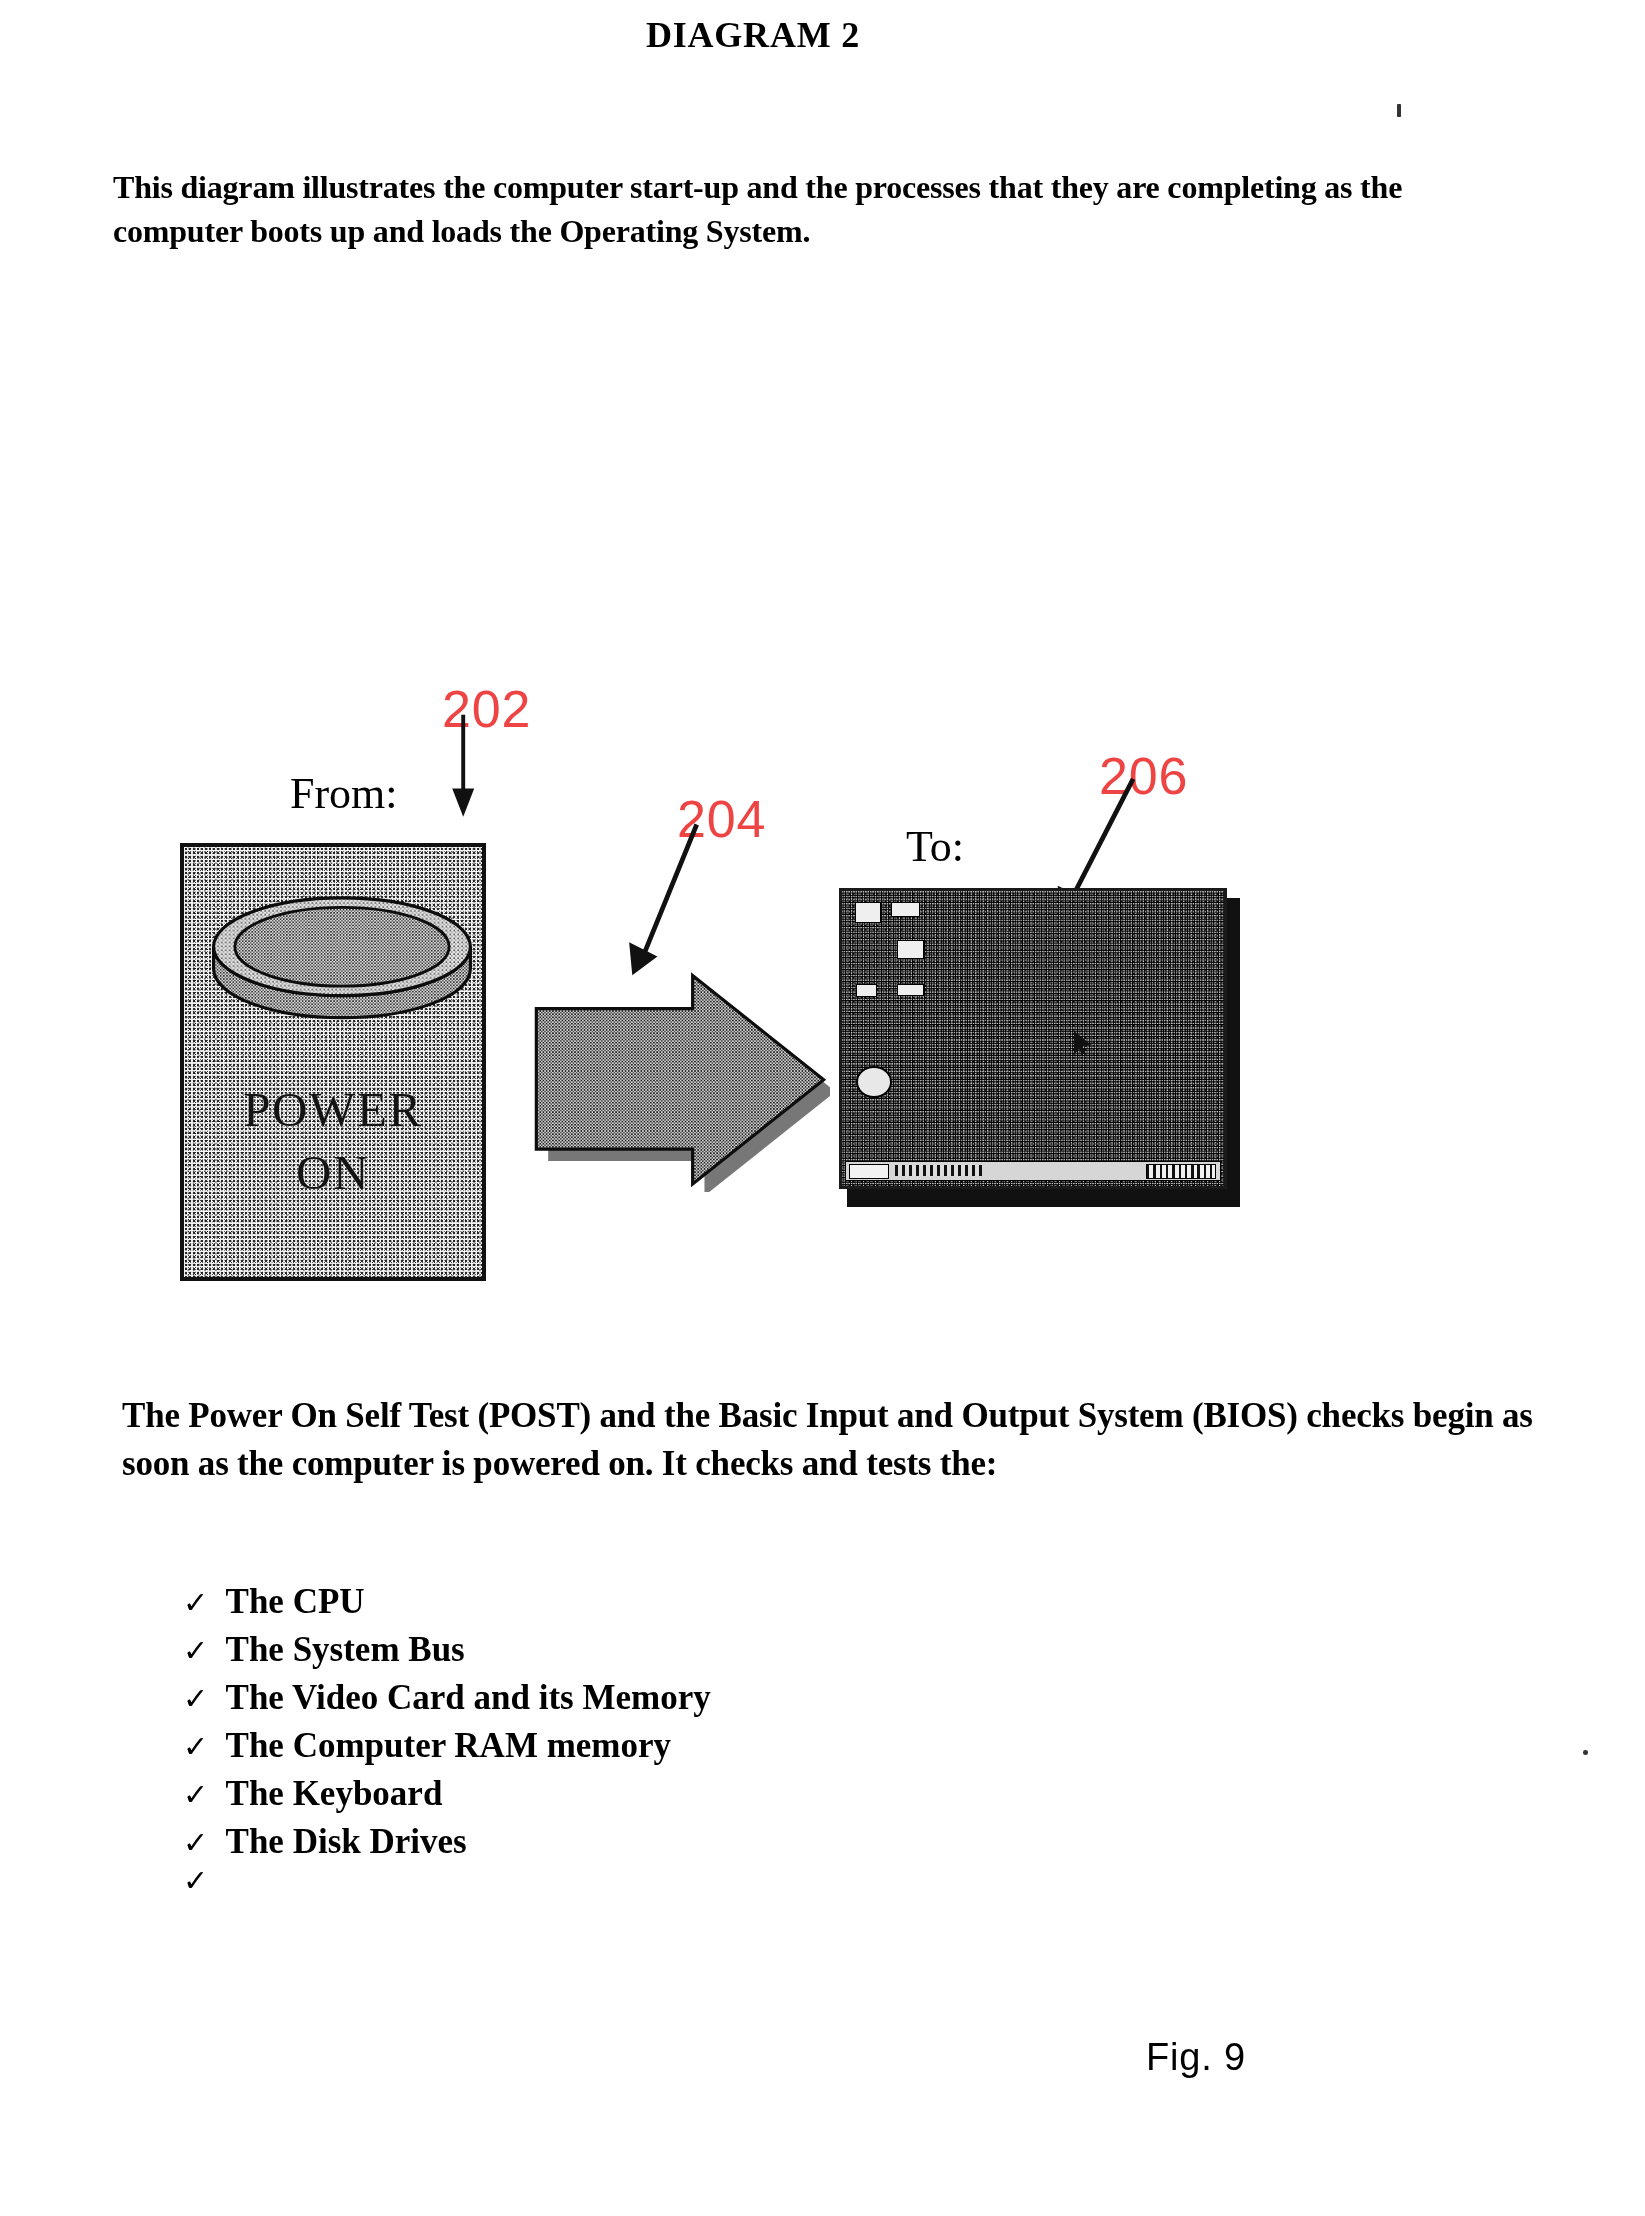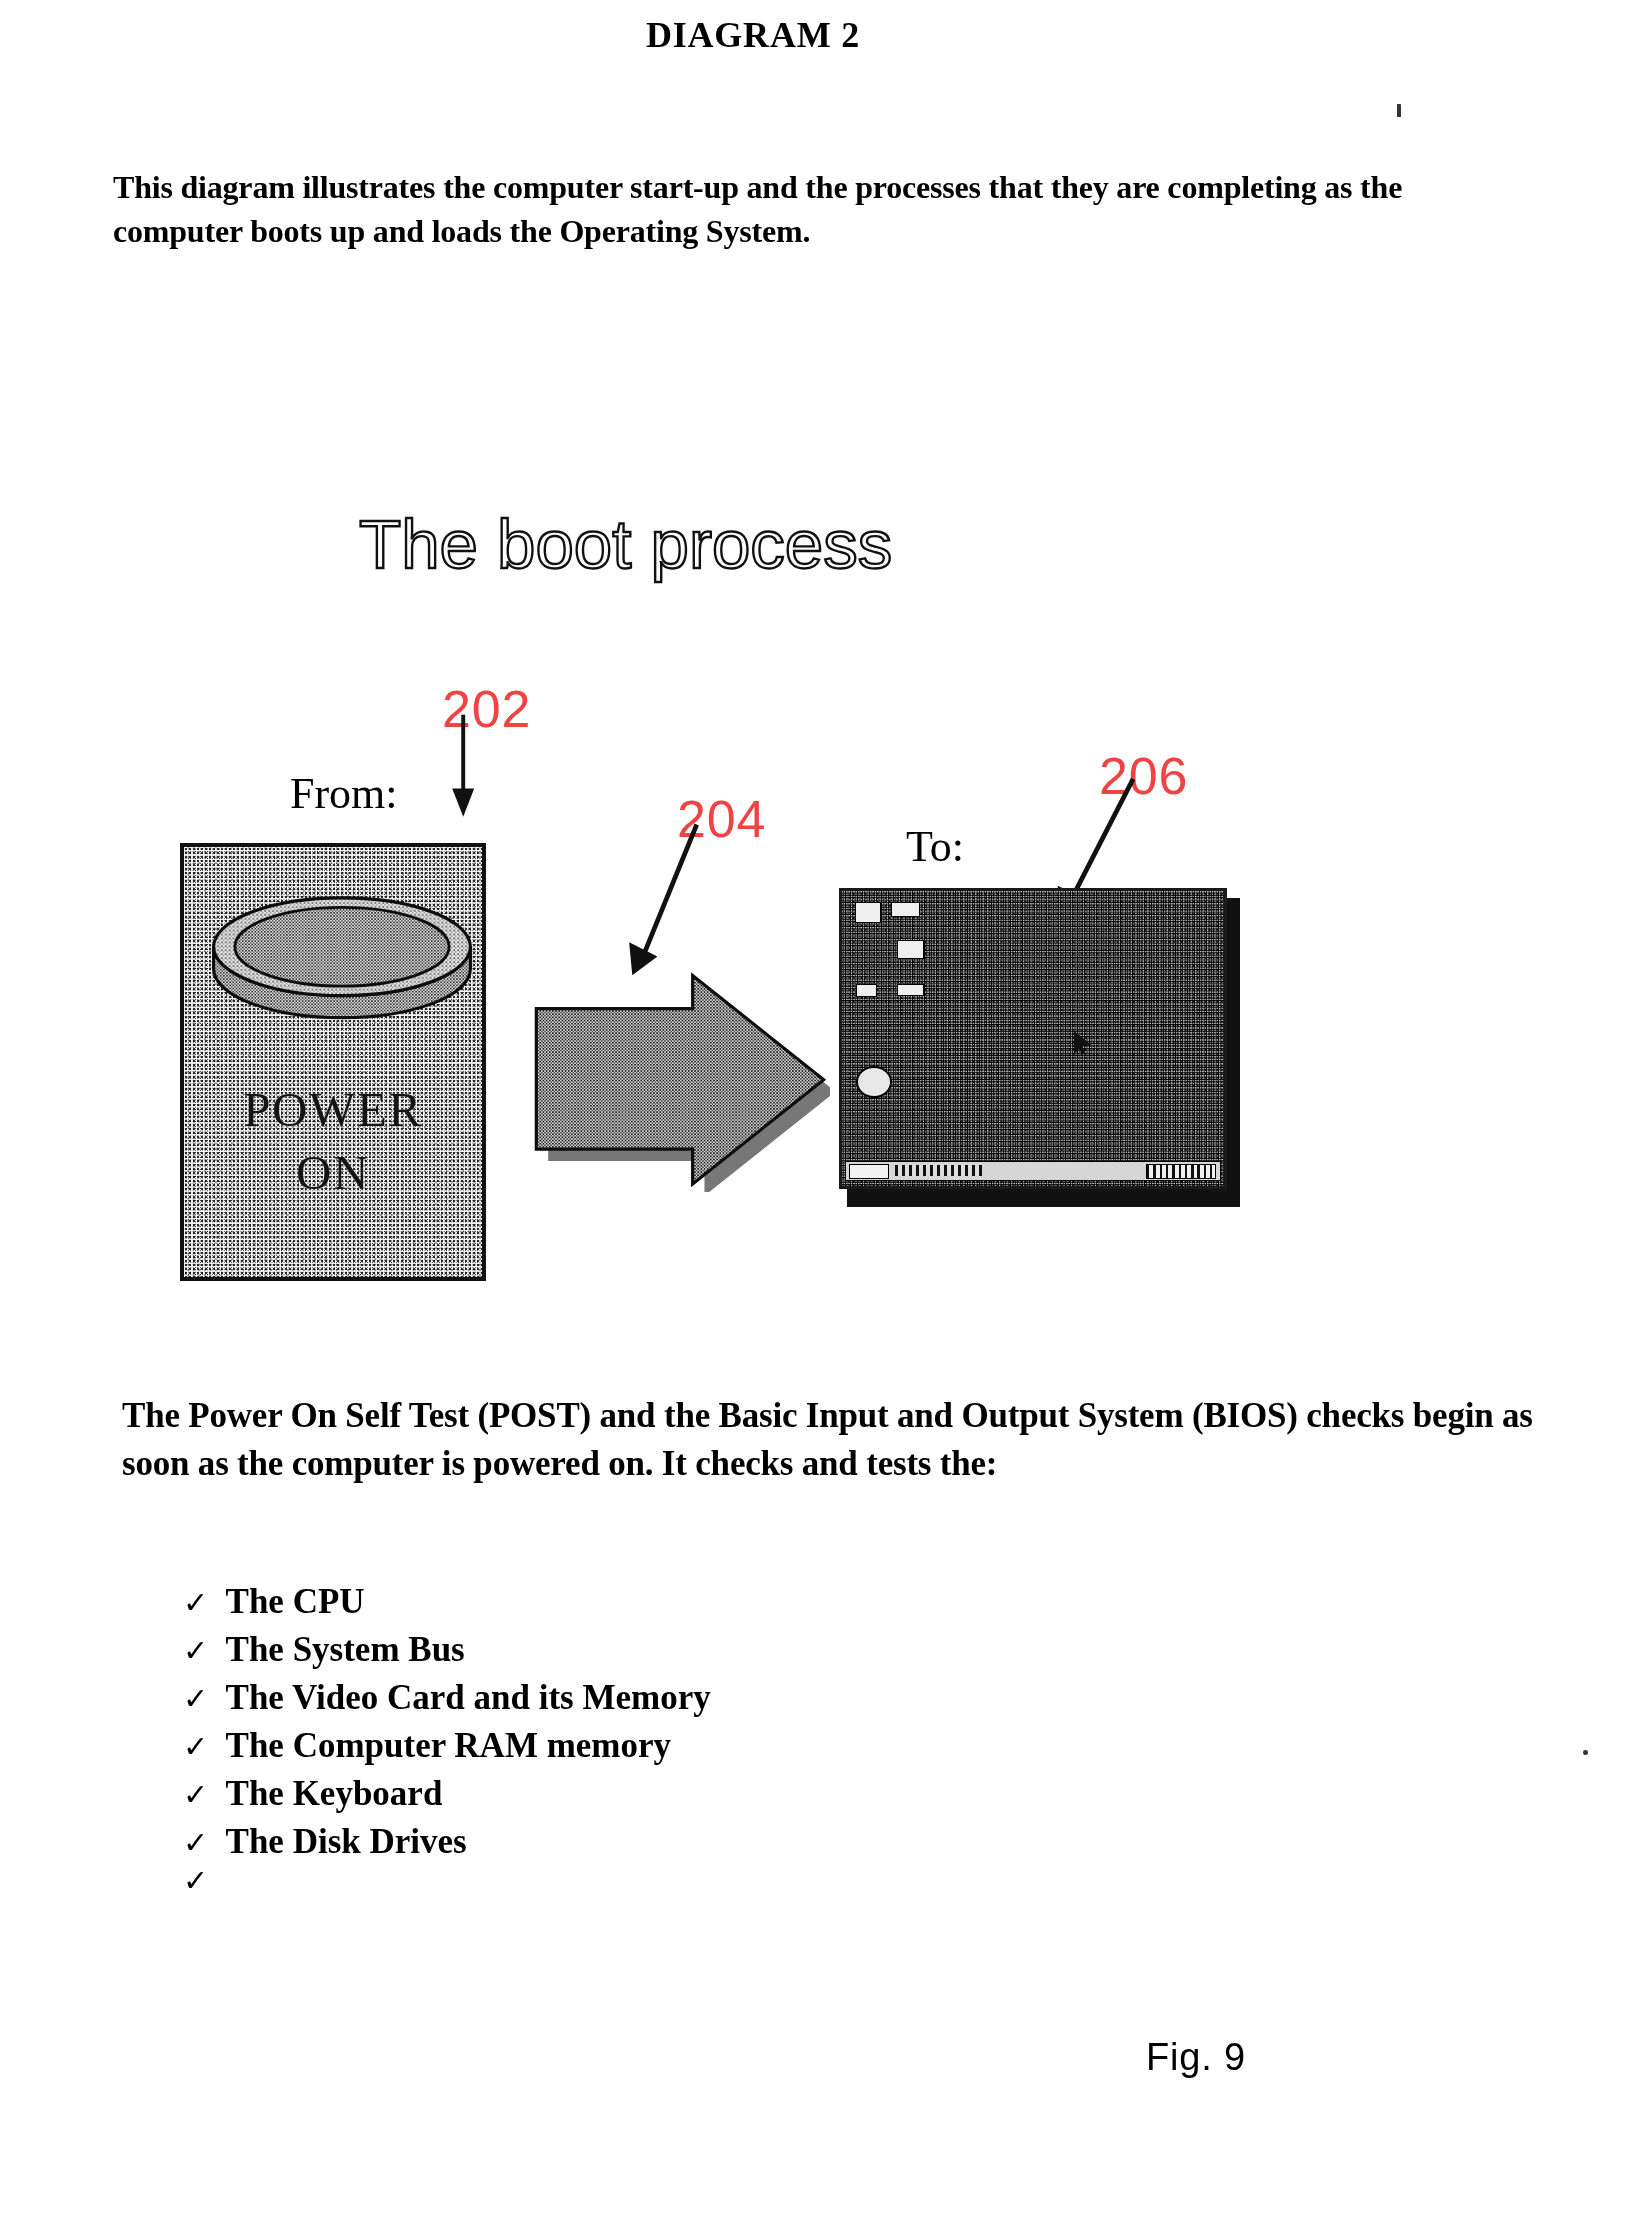--- a/index.html
+++ b/index.html
@@ -321,21 +321,20 @@
 <div class="page">
 
   <div class="doc-title">DIAGRAM 2</div>
 
   <p class="intro">This diagram illustrates the computer start-up and the processes that they are completing as the computer boots up and loads the Operating System.</p>
 
   <div class="stray-dot dot-a"></div>
   <div class="stray-dot dot-b"></div>
   <div class="stray-dot dot-c"></div>
 
-  <div class="boot-title">The boot process</div>
 
   <div class="figure">
 
     <div class="ref-num ref-202">202</div>
     <svg class="lead-arrow lead-202" viewBox="0 0 70 140">
       <line x1="27" y1="6" x2="27" y2="108" stroke="#111" stroke-width="5"></line>
       <polygon points="27,136 13,100 41,100" fill="#111"></polygon>
     </svg>
 
     <div class="from-label">From:</div>

